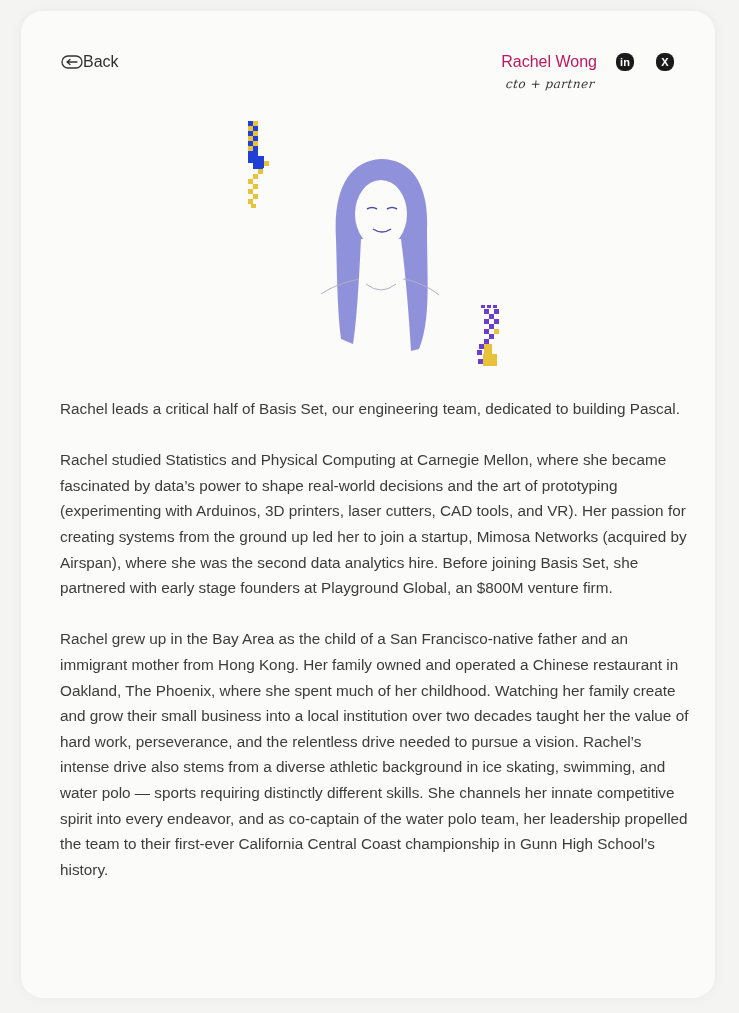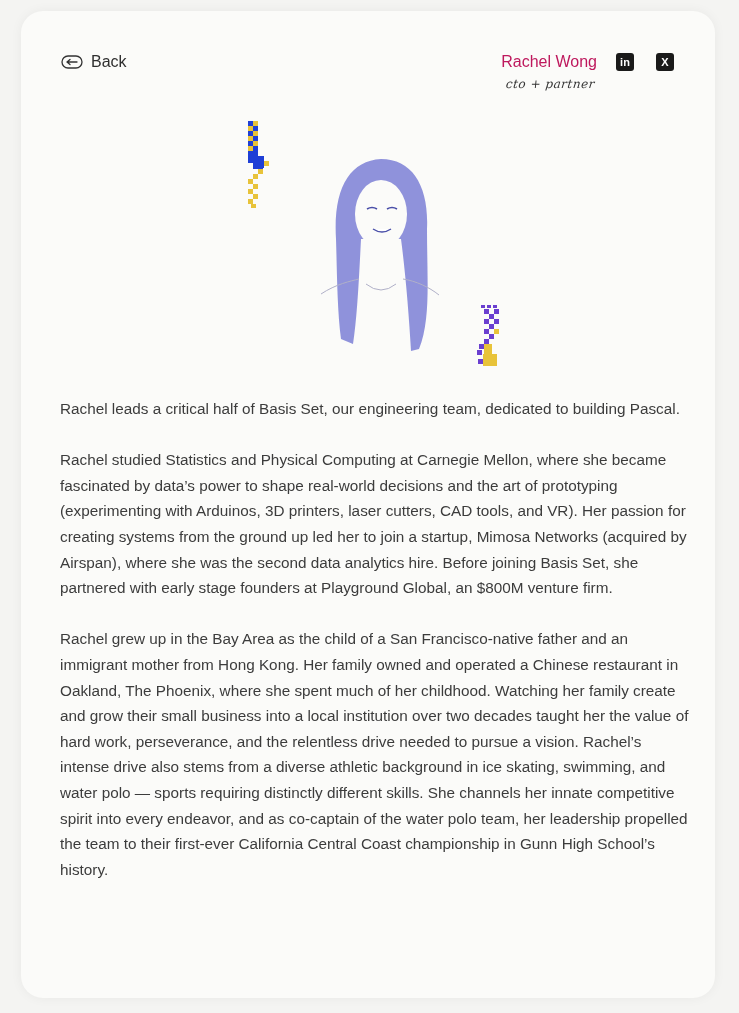--- a/index.html
+++ b/index.html
@@ -4,32 +4,32 @@
 <style>
   * { box-sizing: border-box; margin: 0; padding: 0; }
   html, body { width: 739px; height: 1013px; background: #f4f4f2; overflow: hidden; }
   body { font-family: "Liberation Sans", sans-serif; color: #3a3a3a; }
   .card {
     position: absolute; left: 21px; top: 11px; width: 694px; height: 987px;
     background: #fbfbf9; border-radius: 22px;
     box-shadow: 0 0 12px rgba(0,0,0,0.05);
   }
   .back {
-    position: absolute; left: 40px; top: 42px; display: flex; align-items: center; gap: 8px;
+    position: absolute; left: 40px; top: 42px; display: flex; align-items: center; 
     cursor: pointer; font-size: 16px; color: #2f2f2f;
   }
   .back-icon { width: 22px; height: 14px; display: inline-block; }
   .profile-head { position: absolute; right: 118px; top: 42px; text-align: right; }
   .name { font-size: 16px; color: #be185d; }
   .role {
     position: absolute; top: 24px; right: 2px; white-space: nowrap;
     font-family: "DejaVu Serif", serif; font-style: italic; font-size: 12px; color: #333;
     letter-spacing: 0.5px; transform: skewX(-6deg);
   }
-  .social { position: absolute; top: 42px; width: 18px; height: 18px; background: #1a1a1a; border-radius: 3px;
+  .social { position: absolute; top: 42px; width: 18px; height: 18px; background: #1a1a1a; border-radius: 8px;
     color: #fff; font-size: 11px; font-weight: bold; display: flex; align-items: center; justify-content: center; cursor: pointer; }
   .social.li { right: 81px; }
   .social.x { right: 41px; }
   .portrait { position: absolute; left: 220px; top: 108px; width: 260px; height: 250px; }
   .bio { position: absolute; left: 39px; top: 385px; width: 630px; font-size: 15.3px; line-height: 25.6px; color: #3c3c3c; }
   .bio p { margin-bottom: 25.6px; }
 </style>
 </head>
 <body>
 

